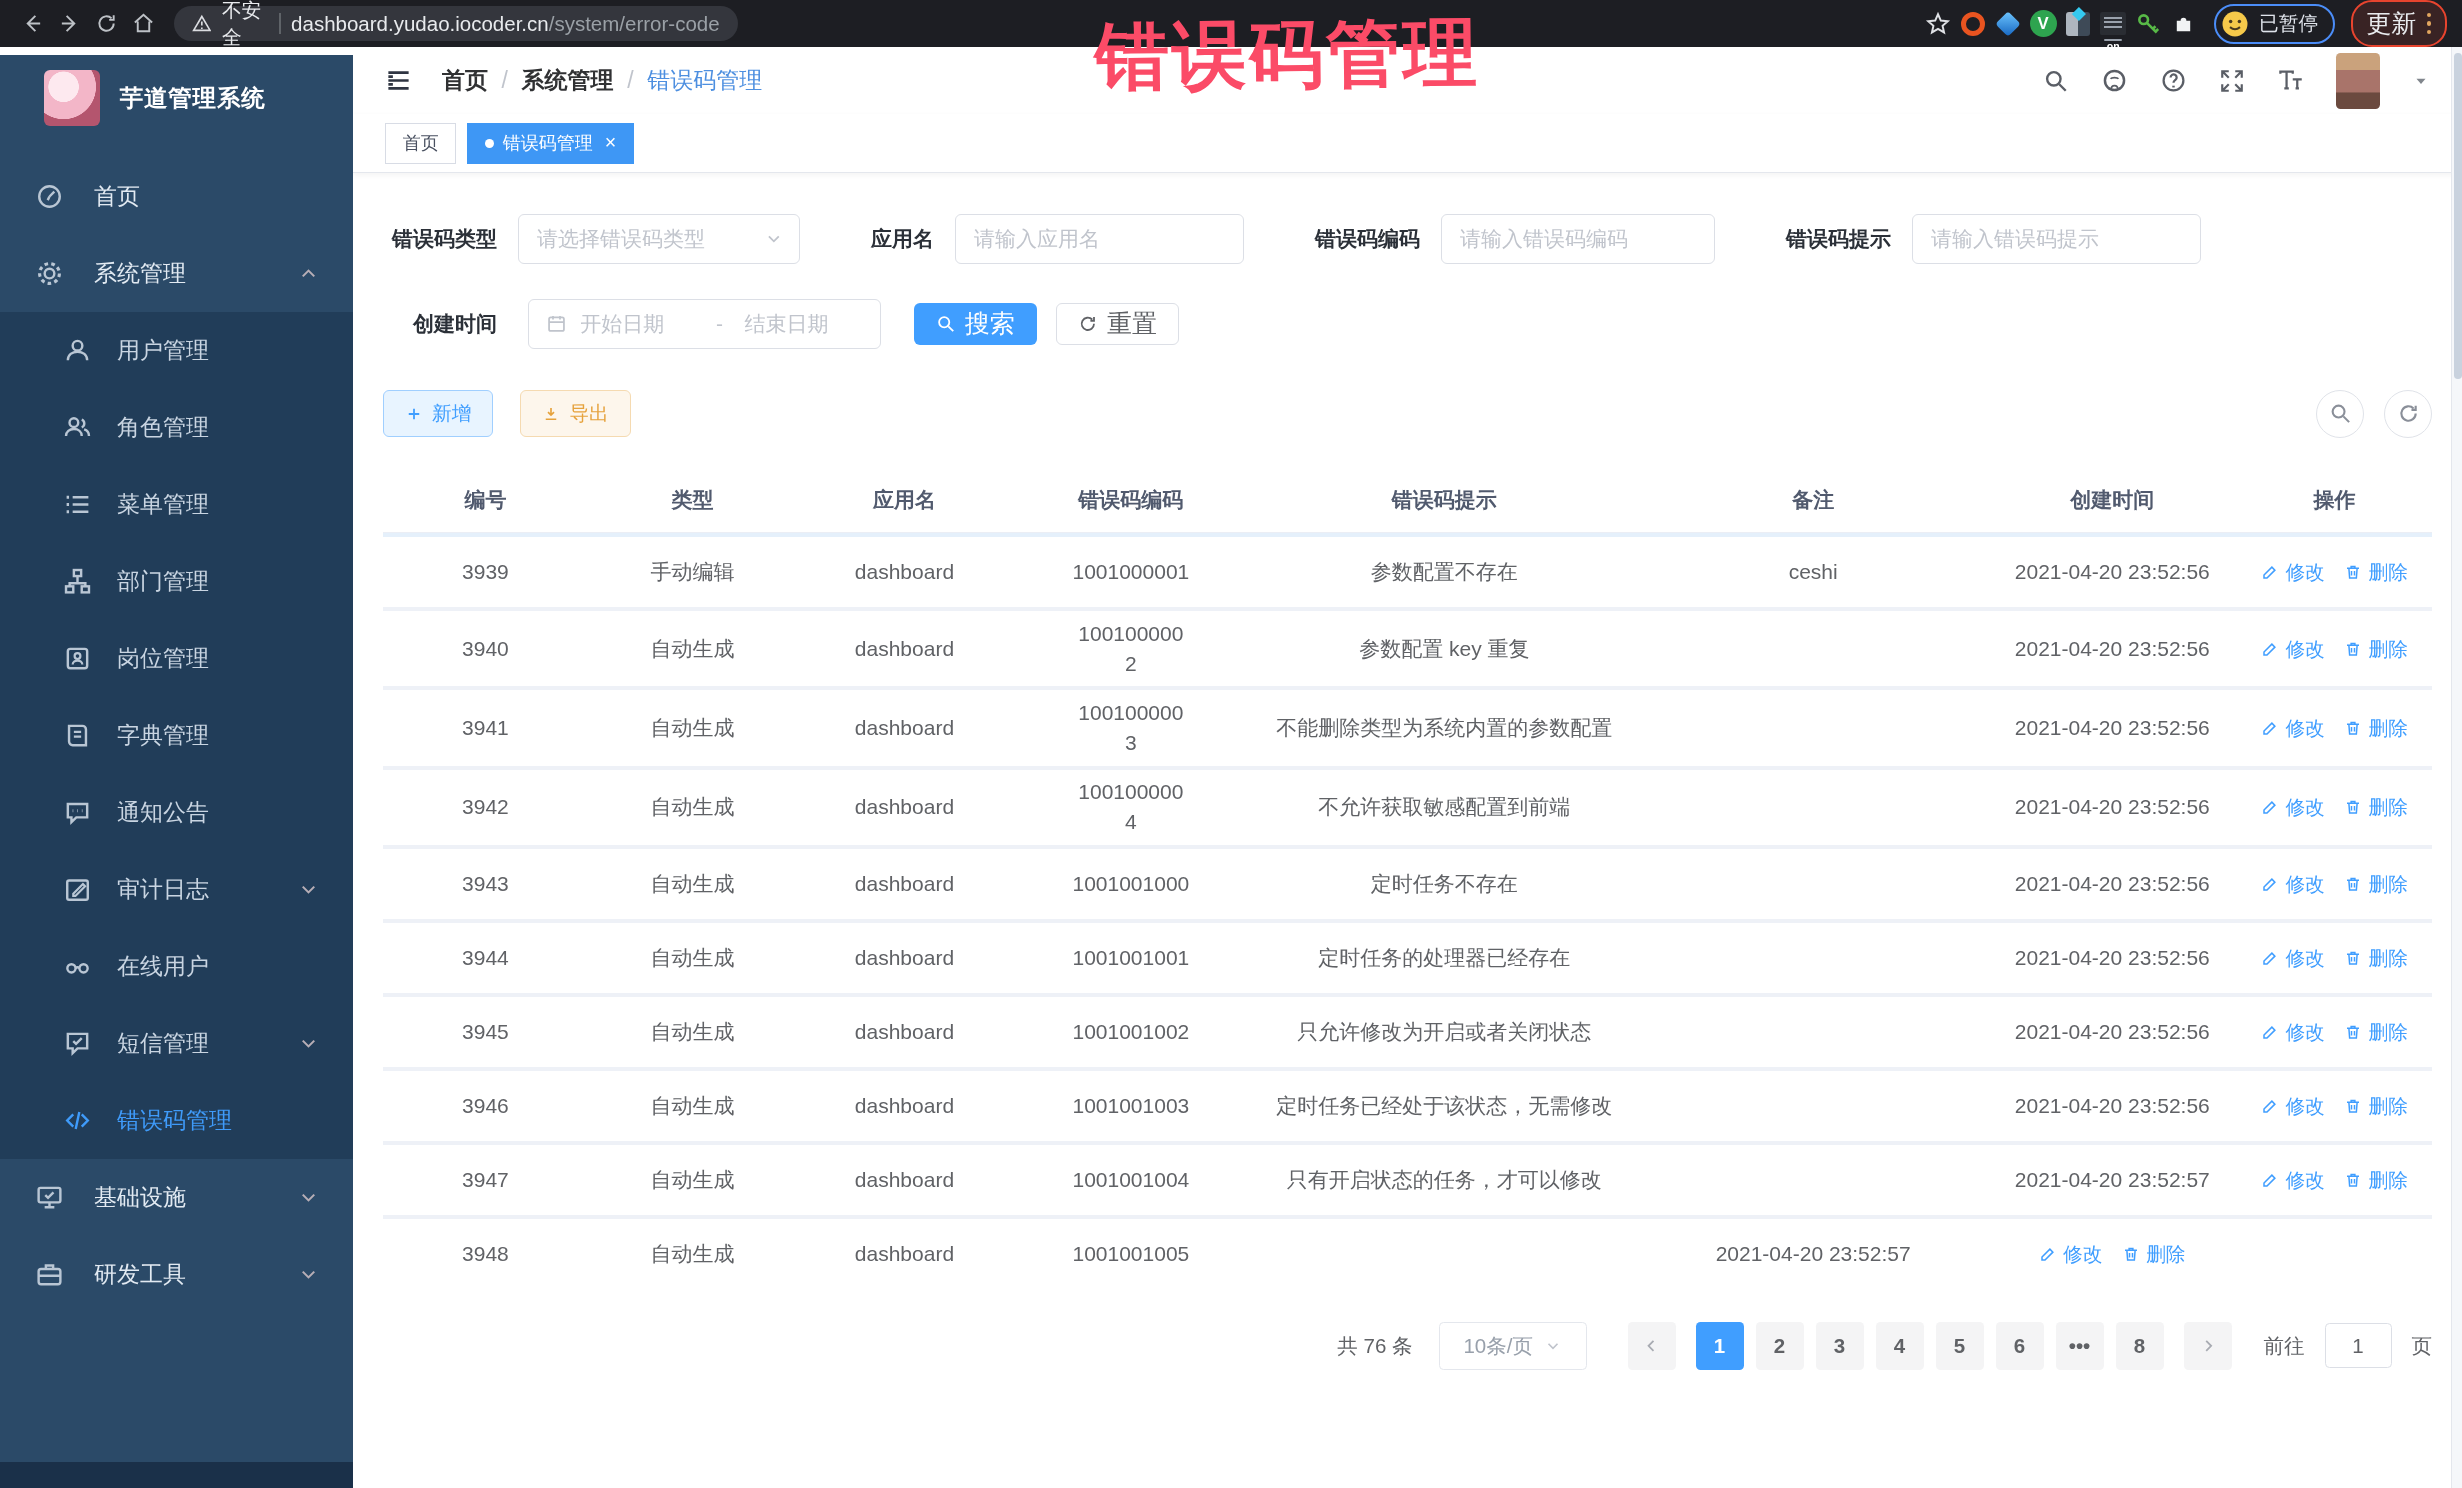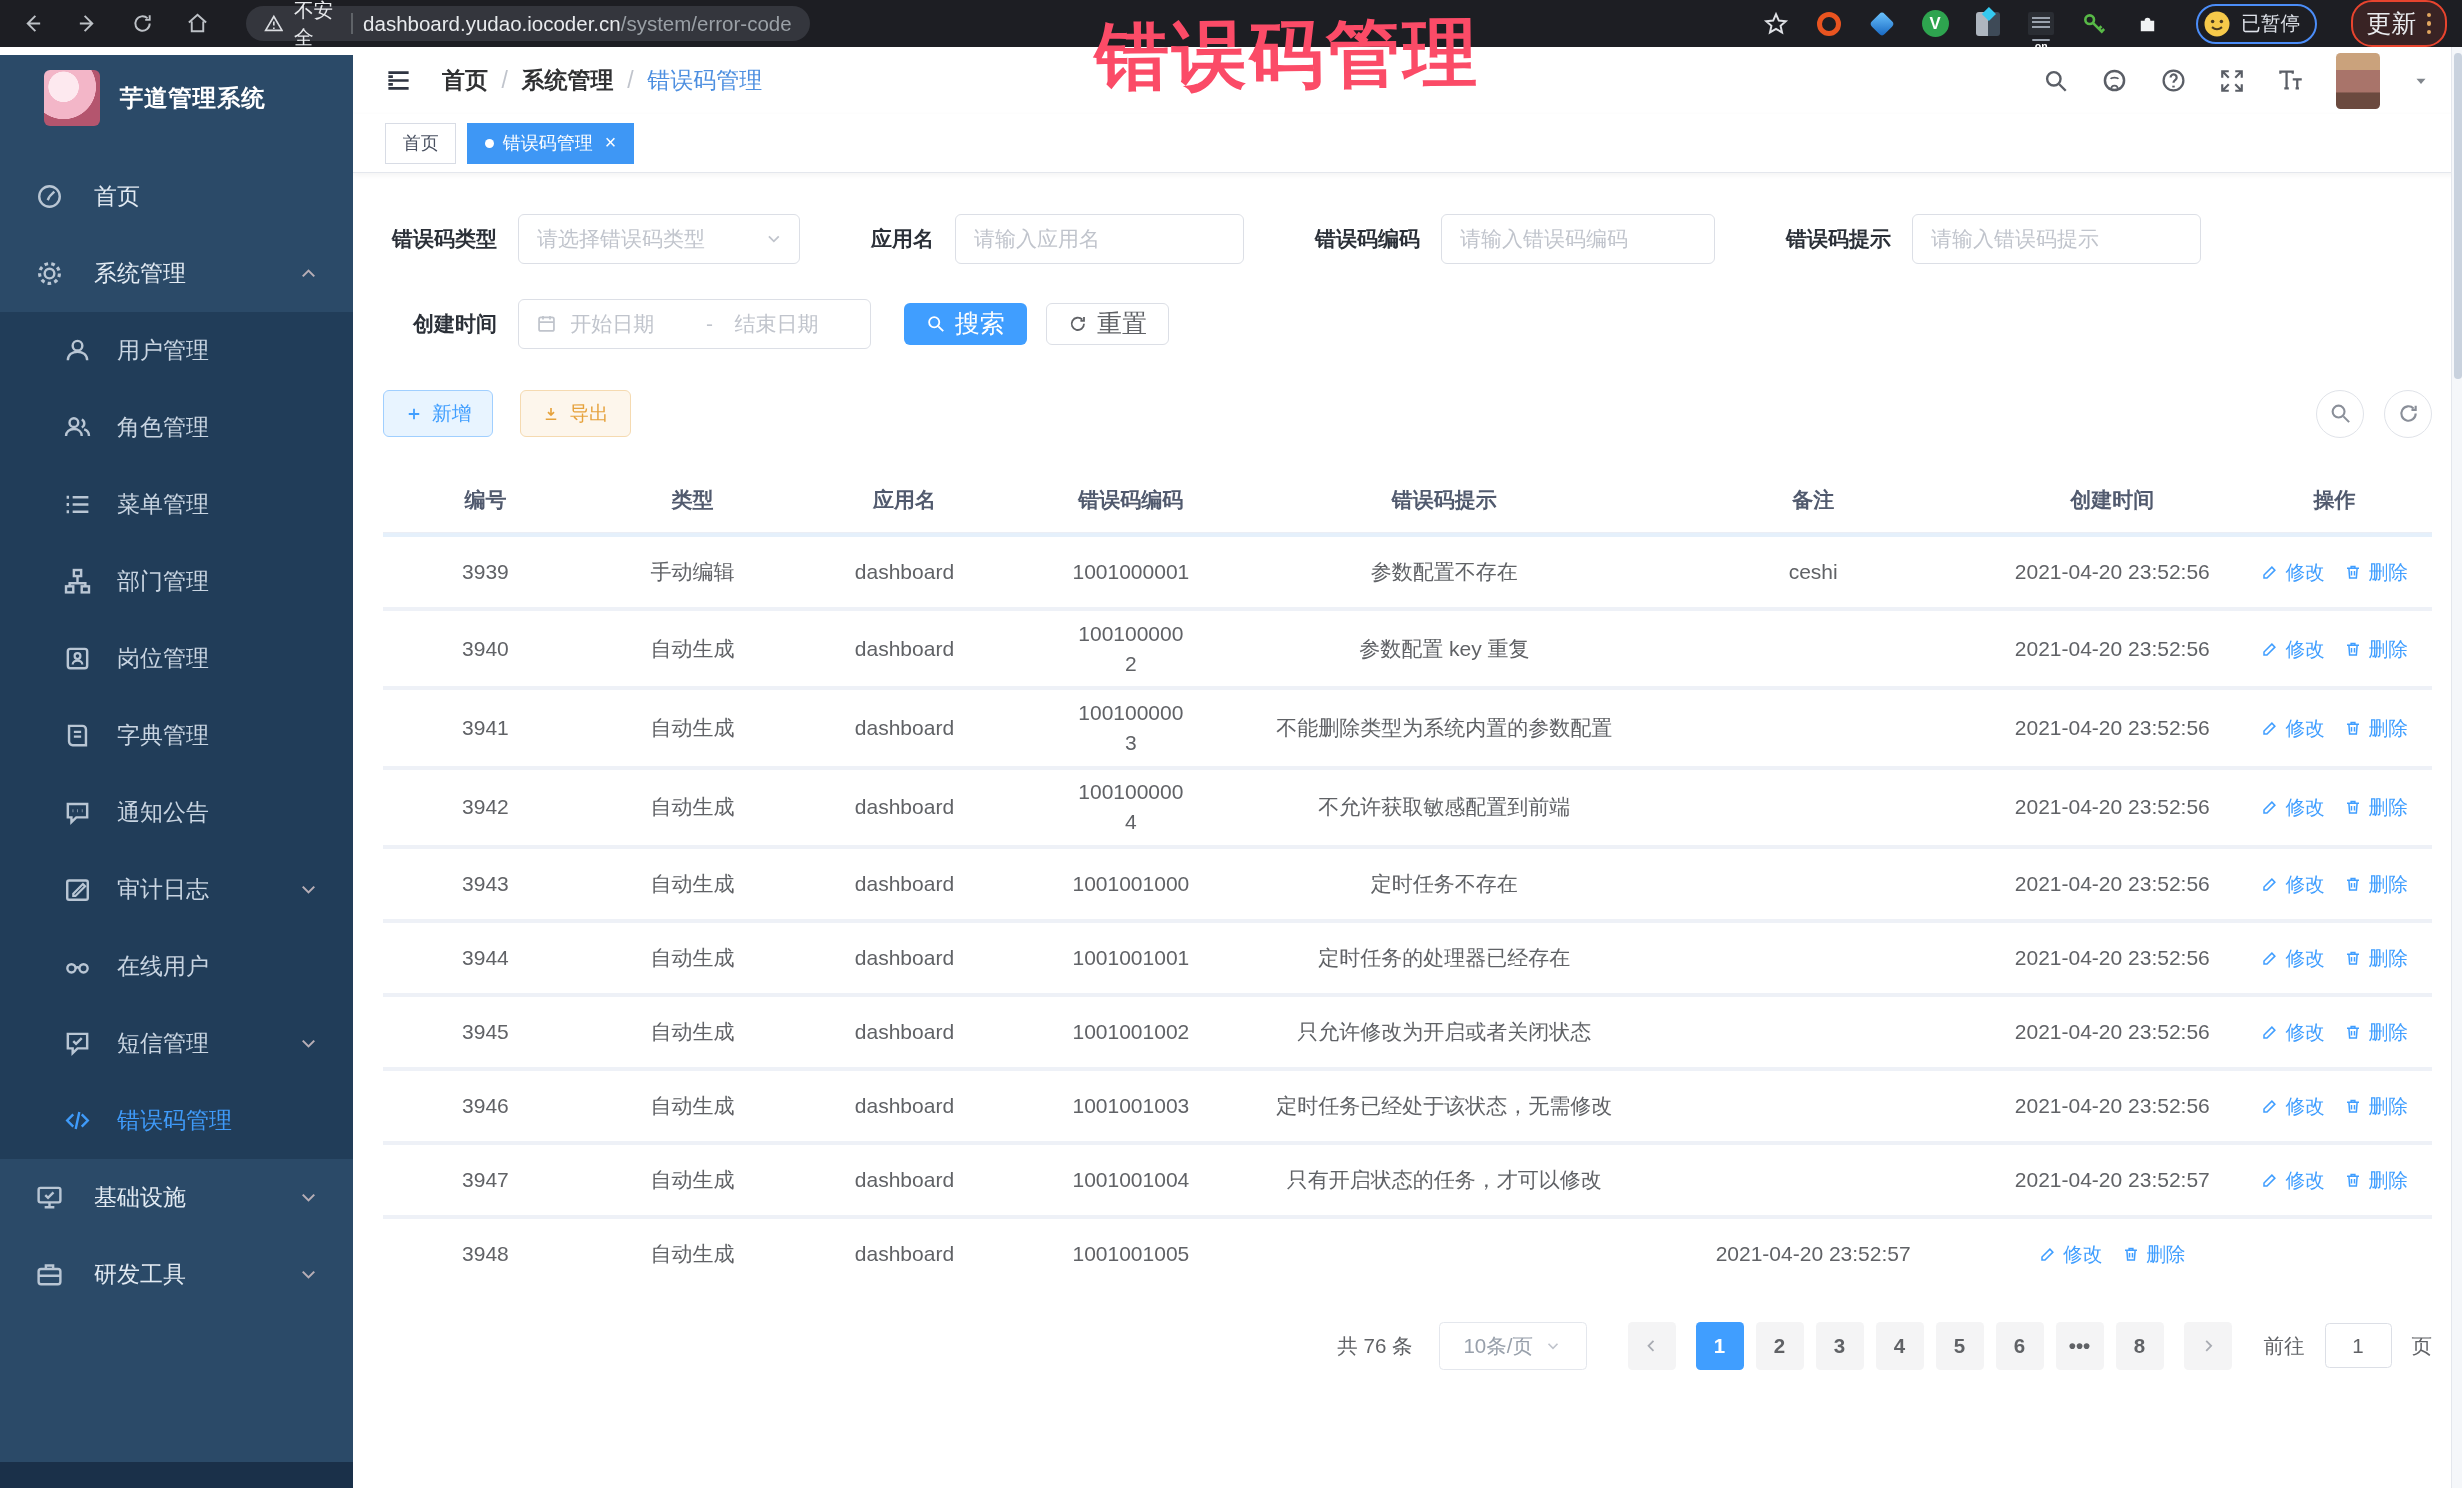--- a/index.html
+++ b/index.html
@@ -2,21 +2,21 @@
 <html style="font-size:12px"><head>
 <meta charset="utf-8">
 <style>
   * { margin:0; padding:0; box-sizing:border-box; }
   html,body { width:2462px; }
   body { height:1488px; font-family:"Liberation Sans","DejaVu Sans",sans-serif; background:#fff; position:relative; overflow:hidden; color:#303133; }
   .i { display:inline-flex; align-items:center; justify-content:center; }
   .i svg { display:block; }
 
   
-  .browser-bar { height:47px; background:#1d1e23; display:flex; align-items:center; padding:0 15px; gap:20px; }
+  .browser-bar { height:47px; background:#1d1e23; display:flex; align-items:center; padding:0 15px; gap:2px; }
   .bnav { width:35px; height:35px; border-radius:50%; color:#bdc1c6; display:flex; align-items:center; justify-content:center; }
   .url-pill { margin-left:10.6px; height:35px; width:564px; background:#34363d; border-radius:17.4px; display:flex; align-items:center; padding:0 18px; gap:10.6px; }
   .url-pill .warn { color:#dadce0; }
   .sec-label { color:#e8eaed; font-size:19.7px; }
   .url-sep { width:1.5px; height:21px; background:#5f6368; }
   .url-text { font-size:20.5px; color:#e8eaed; white-space:nowrap; }
   .url-text .path { color:#9aa0a6; }
   .bspacer { flex:1; }
   .bstar { color:#dfe1e5; }
   .ext { width:33px; height:33px; display:flex; align-items:center; justify-content:center; position:relative; }
@@ -84,21 +84,21 @@
   .frow2 { margin-top:35px; }
   .fitem { display:flex; align-items:center; margin-right:71px; }
   .flabel { font-size:21px; font-weight:700; color:#2b3038; margin-right:21px; white-space:nowrap; }
   .flabel.w150 { min-width:114px; text-align:right; }
   .finput, .fselect, .fdate { height:50px; border:1.5px solid #dcdfe6; border-radius:6px; background:#fff; font-size:21px; }
   .finput { width:289px; padding:0 18px; color:#606266; outline:none; font-family:inherit; }
   .finput::placeholder { color:#c0c4cc; }
   .fselect { width:282px; display:flex; align-items:center; padding:0 15px 0 18px; color:#c0c4cc; }
   .fselect .ph { flex:1; }
   .fselect .i { color:#c0c4cc; }
-  .fdate { width:353px; display:flex; align-items:center; padding:0 16.7px; color:#c0c4cc; gap:13.6px; }
+  .fdate { width:353px; display:flex; align-items:center; padding:0 16.7px; color:#c0c4cc; gap:13.6px;margin-left:10px; }
   .fdate .dph { width:114px; }
   .fdate .dsep { width:23px; text-align:center; }
   .btn { height:42px; border-radius:6px; display:inline-flex; align-items:center; gap:9px; font-size:25px; padding:0 21px; cursor:pointer; border:1.5px solid transparent; }
   .btn-primary { background:#409eff; color:#fff; margin-left:33px; }
   .btn-plain { background:#fff; color:#606266; border-color:#dcdfe6; margin-left:19.7px; }
   .toolbar { margin-top:41px; display:flex; align-items:center; }
   .btn-add { background:#e8f4ff; border-color:#a0cfff; color:#409eff; height:47px; font-size:19.7px; }
   .btn-export { background:#fdf6ec; border-color:#f5dab1; color:#e6a23c; height:47px; font-size:19.7px; margin-left:27px; }
   .tool-circles { margin-left:auto; display:flex; gap:19.7px; }
   .circle-btn { width:48px; height:48px; border-radius:50%; border:1.5px solid #e0e3e9; background:#fff; color:#8a8f99; display:flex; align-items:center; justify-content:center; cursor:pointer; }

